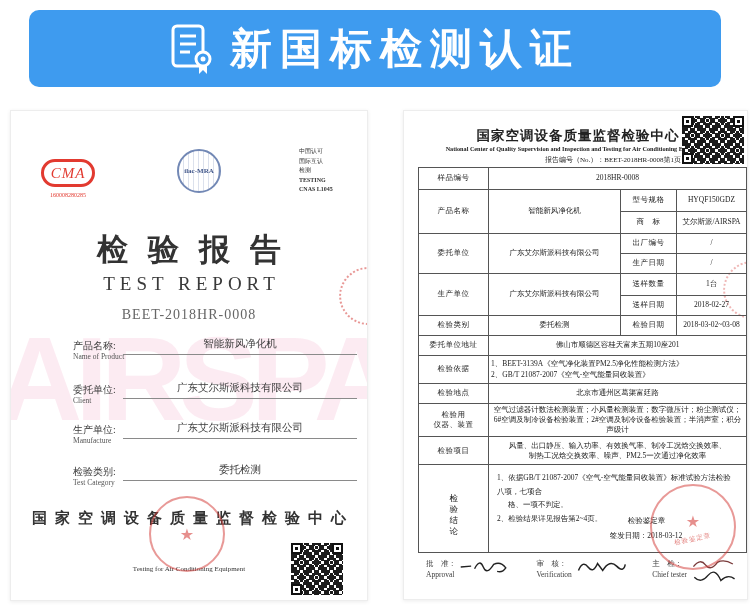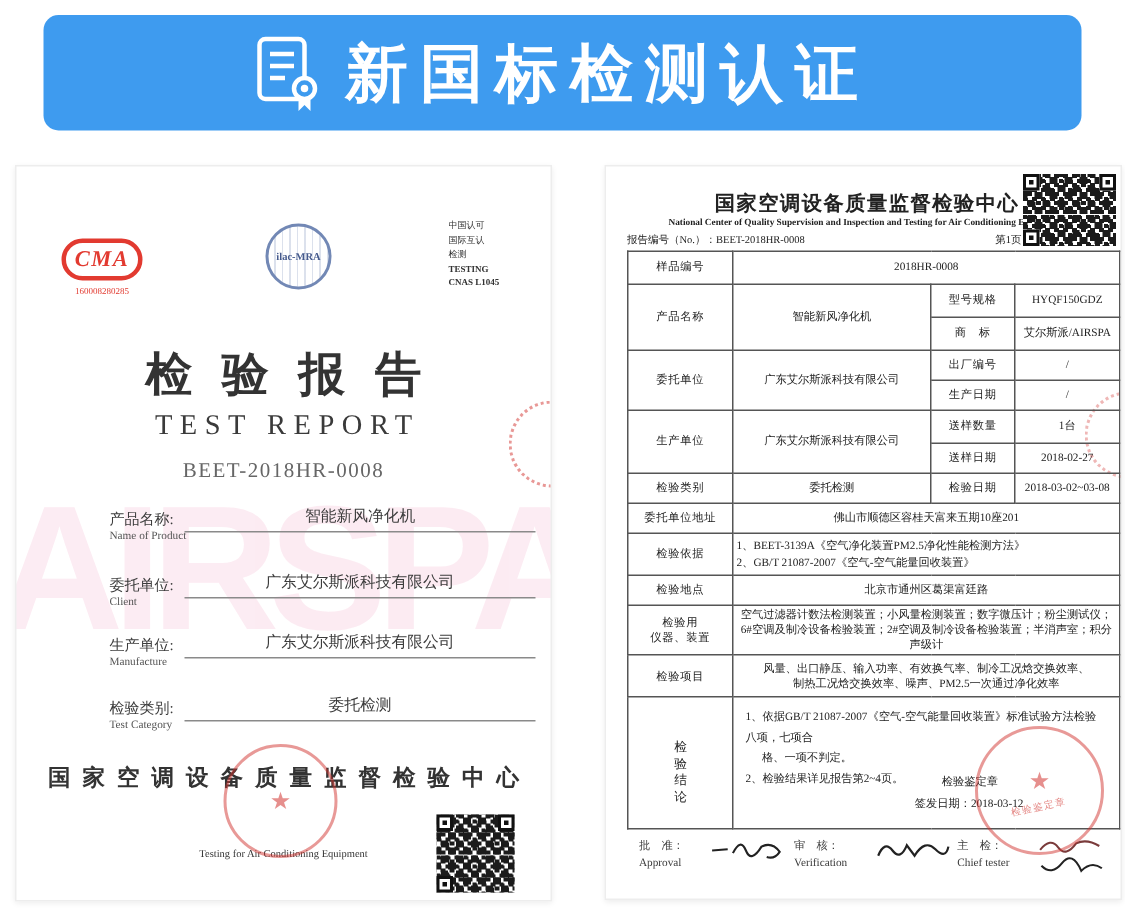--- a/index.html
+++ b/index.html
@@ -12,21 +12,21 @@
 
   
   .doc { position:absolute; background:#fff; border:1px solid #ededed; box-shadow:0 1px 4px rgba(0,0,0,.08);
          font-family:"Liberation Serif","DejaVu Serif",serif; color:#3c3c3c; overflow:hidden; }
   #docL { left:10px; top:110px; width:358px; height:491px; }
   #docR { left:403px; top:110px; width:345px; height:490px; }
 
   
   .logo { position:absolute; text-align:center; }
   .cma-shape { width:54px; height:28px; border:3px solid #E23A30; border-radius:16px; display:flex; align-items:center; justify-content:center;
-               color:#E23A30; font-weight:700; font-style:italic; font-size:15px; letter-spacing:1px; }
+               color:#E23A30; font-weight:400; font-style:italic; font-size:15px; letter-spacing:1px; }
   .cma-num { font-size:6px; color:#E23A30; margin-top:5px; white-space:nowrap; }
   .al-shape { width:44px; height:44px; border:3px solid #E23A30; border-radius:50%; display:flex; align-items:center; justify-content:center;
               color:#E23A30; font-weight:700; font-style:italic; font-size:16px; }
   .al-cap { font-size:5.5px; color:#E23A30; margin-top:4px; white-space:nowrap; }
   .ilac-shape { width:44px; height:44px; border:2px solid #7288B5; border-radius:50%; display:flex; align-items:center; justify-content:center;
                 color:#44598C; font-weight:700; font-size:7px;
                 background:repeating-linear-gradient(90deg, transparent 0 4px, rgba(114,136,181,.25) 4px 5px); }
   .cnas-shape { width:62px; height:30px; border:3px solid #23368F; border-radius:50%; display:flex; align-items:center; justify-content:center;
                 color:#23368F; font-weight:800; font-style:italic; font-size:14px; }
   .accred { font-size:6px; line-height:1.6; color:#333; text-align:left; }
@@ -65,33 +65,33 @@
   .stamp .star { color:rgba(210,51,47,.55); font-size:16px; }
   #stampFootL { left:138px; top:385px; width:76px; height:76px; }
   #stampEdgeL { right:-30px; top:156px; width:58px; height:58px; border-style:dotted; }
   #stampEdgeR { right:-34px; top:150px; width:58px; height:58px; border-style:dotted; border-color:rgba(210,51,47,.35); }
   .stamp-big { right:10px; bottom:-18px; width:86px; height:86px; border-width:2.5px; z-index:3; flex-direction:column; gap:2px; }
   .stamp-big .stamp-txt { color:rgba(210,51,47,.6); font-size:6.5px; transform:rotate(-12deg); letter-spacing:1px; }
 
   
   .r-title { position:absolute; top:16px; left:14px; width:320px; text-align:center; font-size:13.5px; font-weight:700; letter-spacing:1px; color:#222; }
   .r-en    { position:absolute; top:34px; left:8px; width:330px; text-align:center; font-size:6.2px; font-weight:700; color:#222; }
-  .r-no-row{ position:absolute; top:44px; left:14px; width:328px; display:flex; justify-content:space-between; font-size:7px; color:#222; }
+  .r-no-row{ position:absolute; top:44px; left:14px; width:328px; display:flex; justify-content:flex-end; font-size:7px; color:#222; }
   table.rt { position:absolute; top:56px; left:14px; width:328px; border-collapse:collapse; table-layout:fixed; color:#222;padding-left:23px; }
   .rt td { border:1px solid #555; text-align:center; vertical-align:middle; font-size:7.5px; line-height:1.35; padding:1px 2px; }
   .rt .lab { letter-spacing:.5px; }
   .c-cell { text-align:left !important; vertical-align:top !important; padding:6px 8px !important; position:relative; }
   .c-line { font-size:7.5px; line-height:1.8; }
   .c-indent { margin-left:11px; }
   .c-seal  { position:absolute; left:54%; bottom:26px; font-size:7.5px; }
   .c-issue { position:absolute; left:47%; bottom:11px; font-size:7.5px; }
   .vtext { writing-mode:vertical-lr; letter-spacing:11px; font-size:8.5px; margin:0 auto; }
 
   .sigrow { position:absolute; top:447px; left:14px; width:328px; display:flex; justify-content:space-between; padding:0 8px; }
-  .sig { display:flex; gap:17px; align-items:flex-start; }
+  .sig { display:flex; gap:3px; align-items:flex-start; }
   .sig-label { font-size:7.5px; line-height:1.5; white-space:nowrap; }
   .sig svg { margin-top:-2px; }
   .chief-stack { display:flex; flex-direction:column; gap:0; }
 </style>
 </head>
 <body>
 
 <div class="banner">
   <svg width="44" height="52" viewBox="0 0 44 52">
     <rect x="3" y="3" width="30" height="40" rx="4" fill="none" stroke="#fff" stroke-width="3"></rect>

